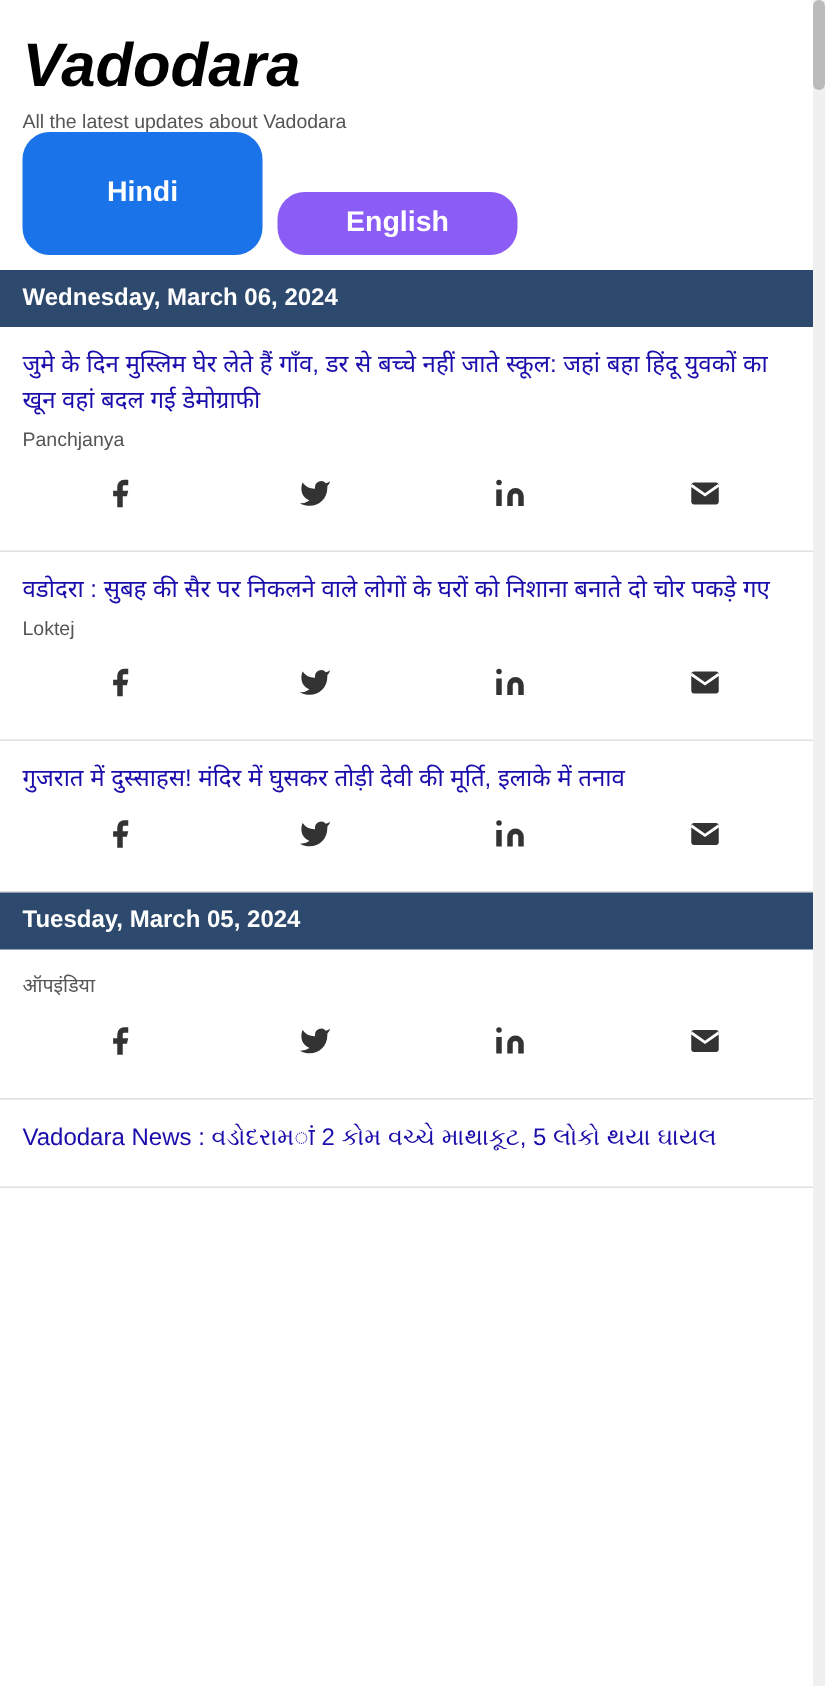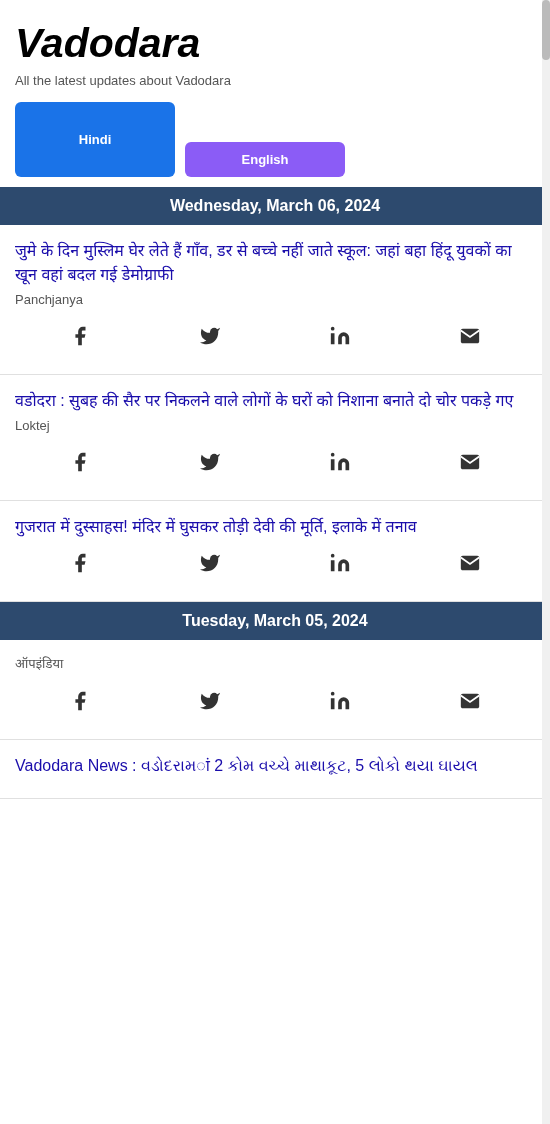--- a/index.html
+++ b/index.html
@@ -23,54 +23,52 @@
       font-size: 41px;
       font-weight: bold;
       color: #000;
       margin-bottom: 6px;
       font-style: italic;
     }
 
     .header-subtitle {
       font-size: 13px;
       color: #555;
-      margin-bottom: 14px;
     }
 
     .lang-buttons {
       display: flex;
       gap: 10px;
     }
 
     .lang-btn {
       padding: 10px 0;
       width: 160px;
       border: none;
-      border-radius: 6px;
-      font-size: 13px;
+      border-radius: 18px;
+      font-size: 19px;
       font-weight: bold;
       cursor: pointer;
       color: #fff;
       background: #1a73e8;
       text-align: center;
     }
 
     .lang-btn.active {
       background: #8b5cf6;
       margin-top: 40px;
     }
 
     .date-header {
       background: #2d4a6e;
       color: #fff;
       font-size: 16px;
       font-weight: bold;
       padding: 10px 15px;
       margin: 0;
-      text-align: center;
     }
 
     .news-item {
       padding: 14px 15px 15px 15px;
       border-bottom: 1px solid #e0e0e0;
     }
 
     .news-title {
       font-size: 16px;
       color: #1a0dab;

